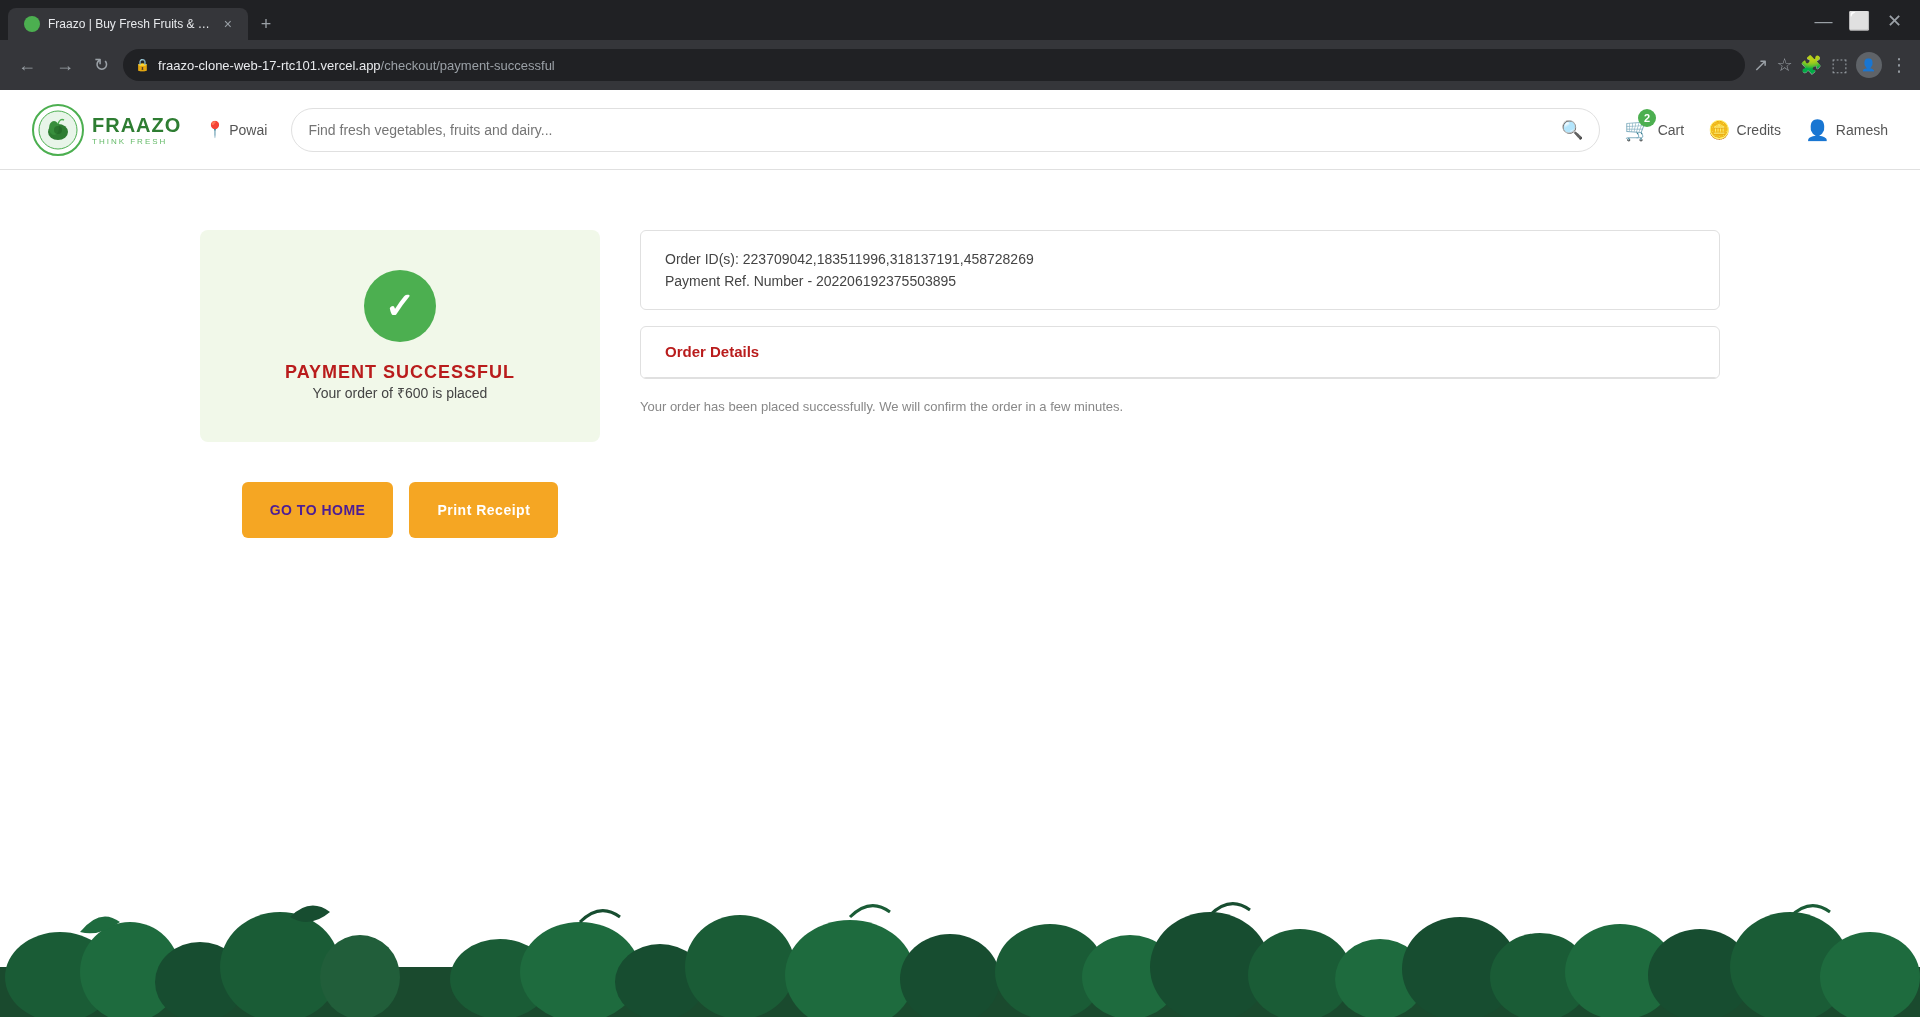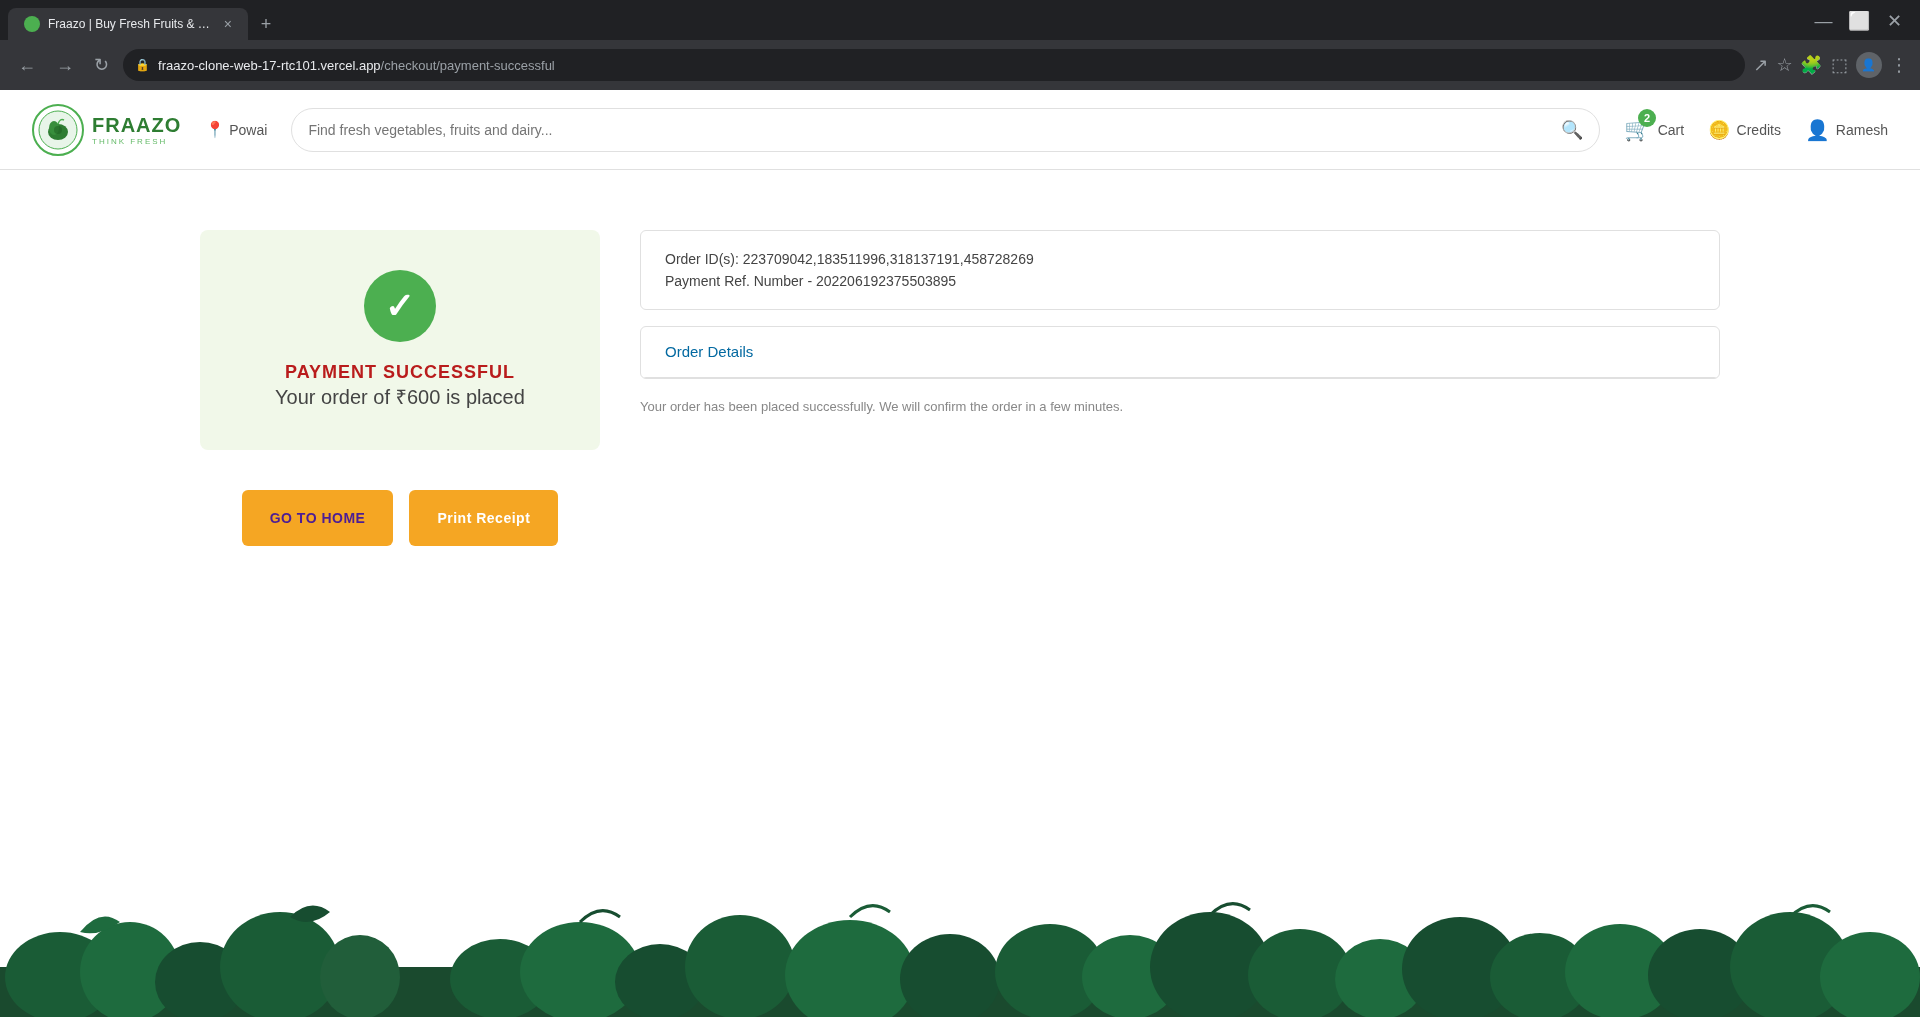--- a/index.html
+++ b/index.html
@@ -287,21 +287,21 @@
       font-weight: bold;
     }
     .success-title {
       font-size: 18px;
       font-weight: 800;
       color: #b91c1c;
       letter-spacing: 1px;
       margin-bottom: 0;
     }
     .success-subtitle {
-      font-size: 20px;
+      font-size: 14px;
       color: #444;
       margin-bottom: 0;
     }
 
     
     .action-buttons {
       display: flex;
       gap: 16px;
       margin-top: 40px;
     }
@@ -355,22 +355,22 @@
       border-radius: 6px;
       background: #fff;
       overflow: hidden;
     }
     .order-details-header {
       padding: 16px 24px;
       border-bottom: 1px solid #e0e0e0;
     }
     .order-details-header-text {
       font-size: 15px;
-      font-weight: 400;
-      color: #0369a1;
+      font-weight: 700;
+      color: #b91c1c;
     }
     .order-details-body {
       padding: 20px 24px;
       display: flex;
       justify-content: space-between;
       align-items: flex-start;
     }
     .order-date-section {}
     .order-date-label {
       font-size: 14px;

